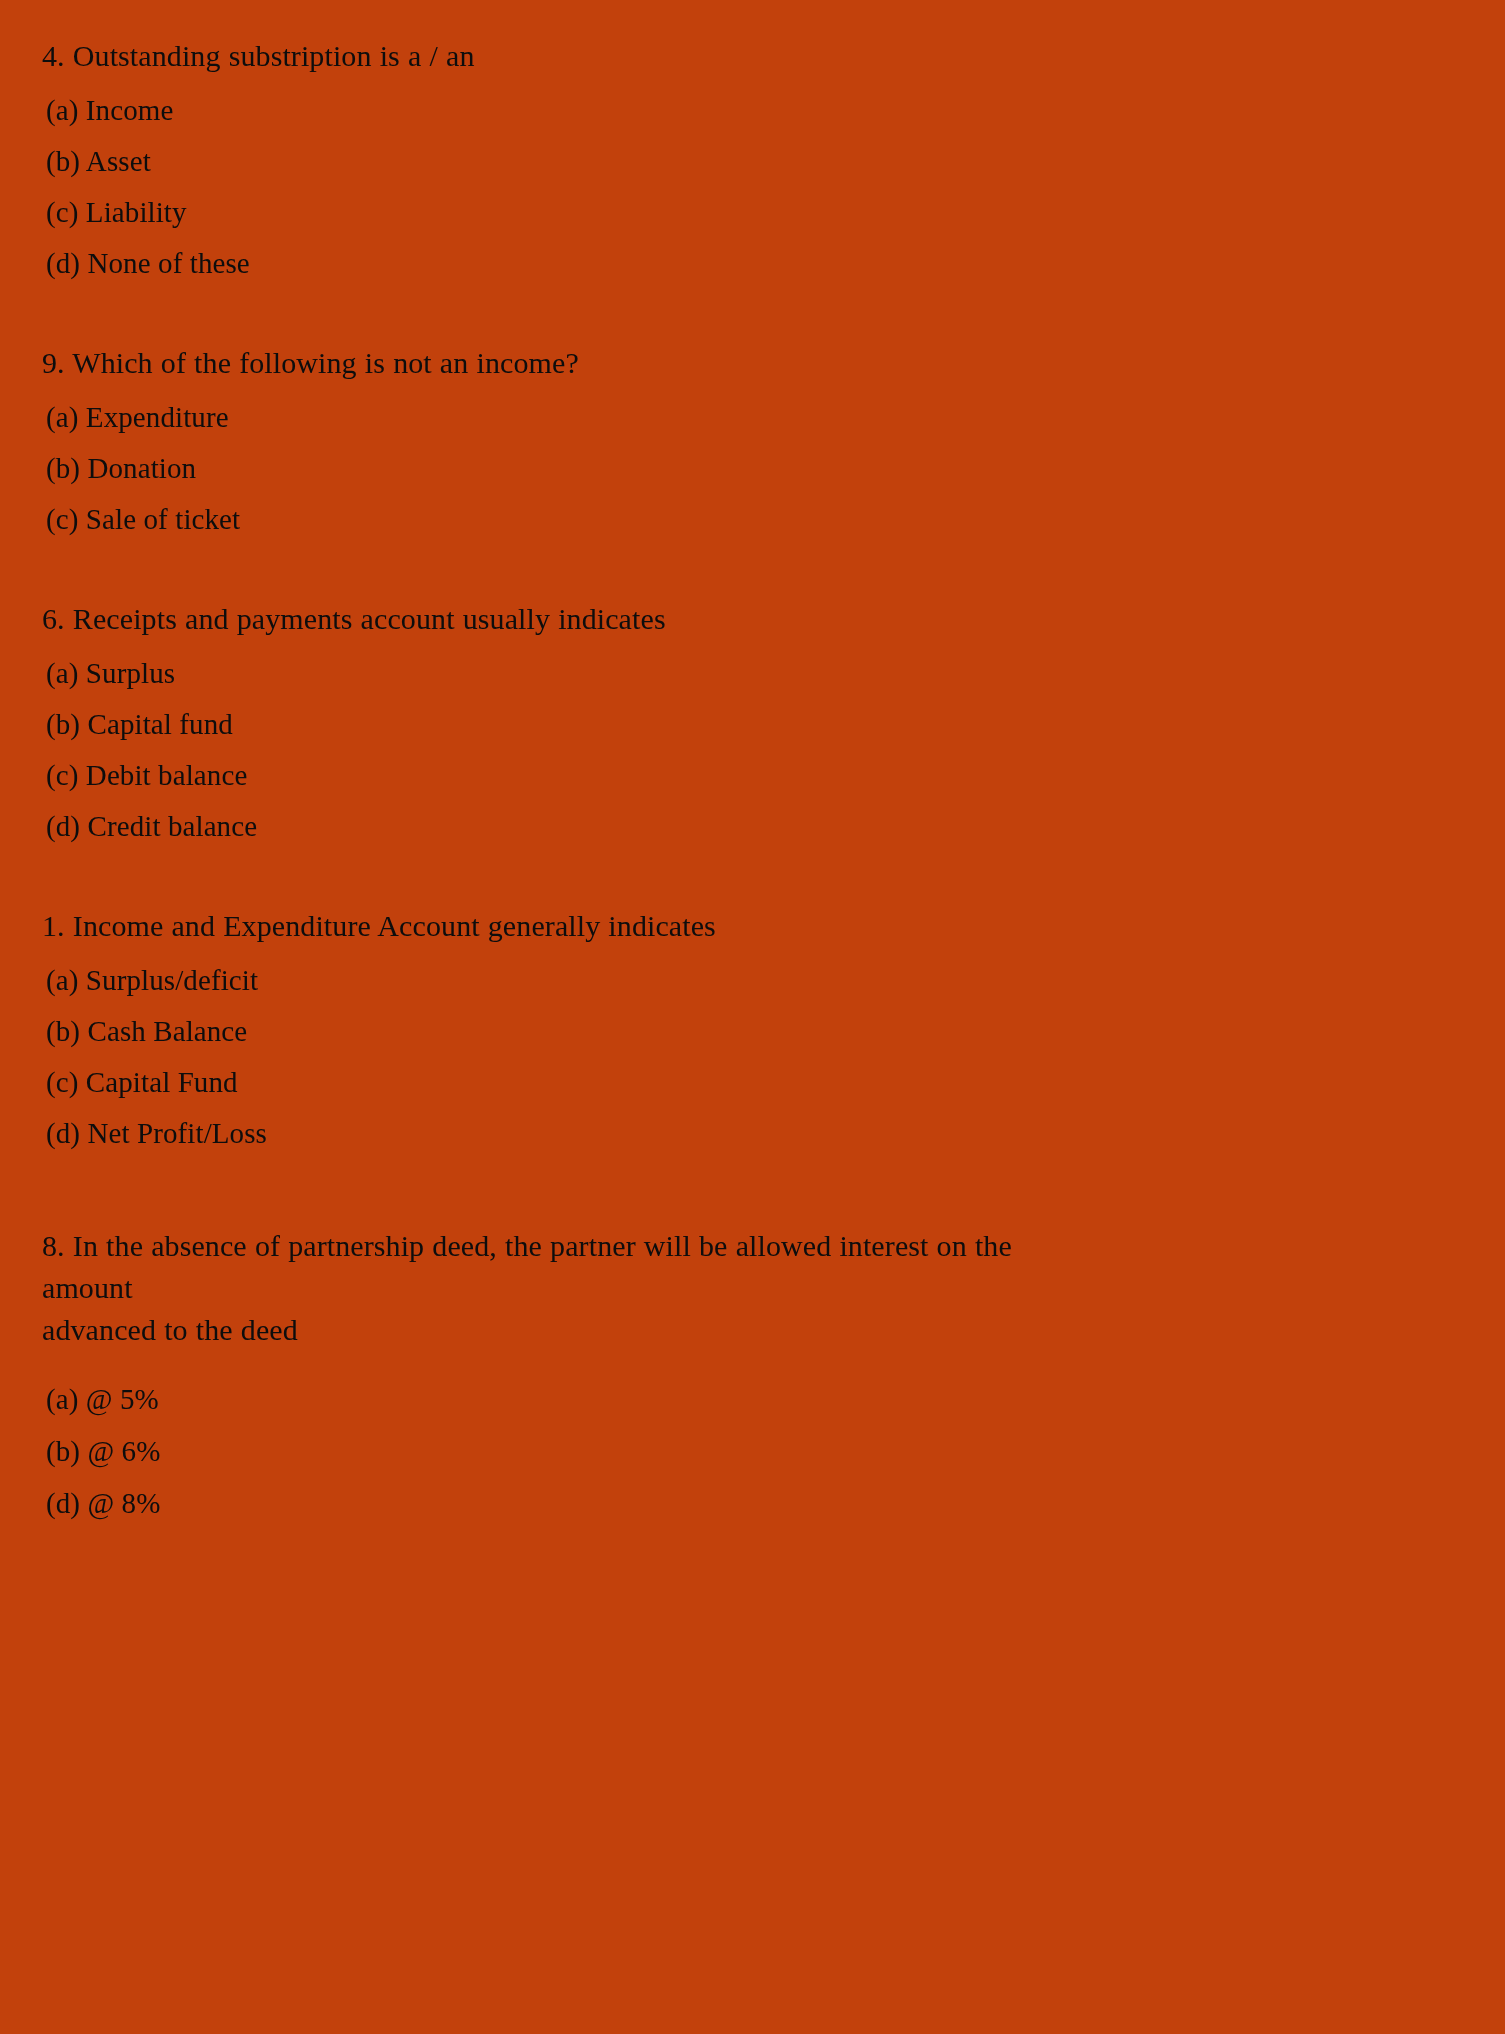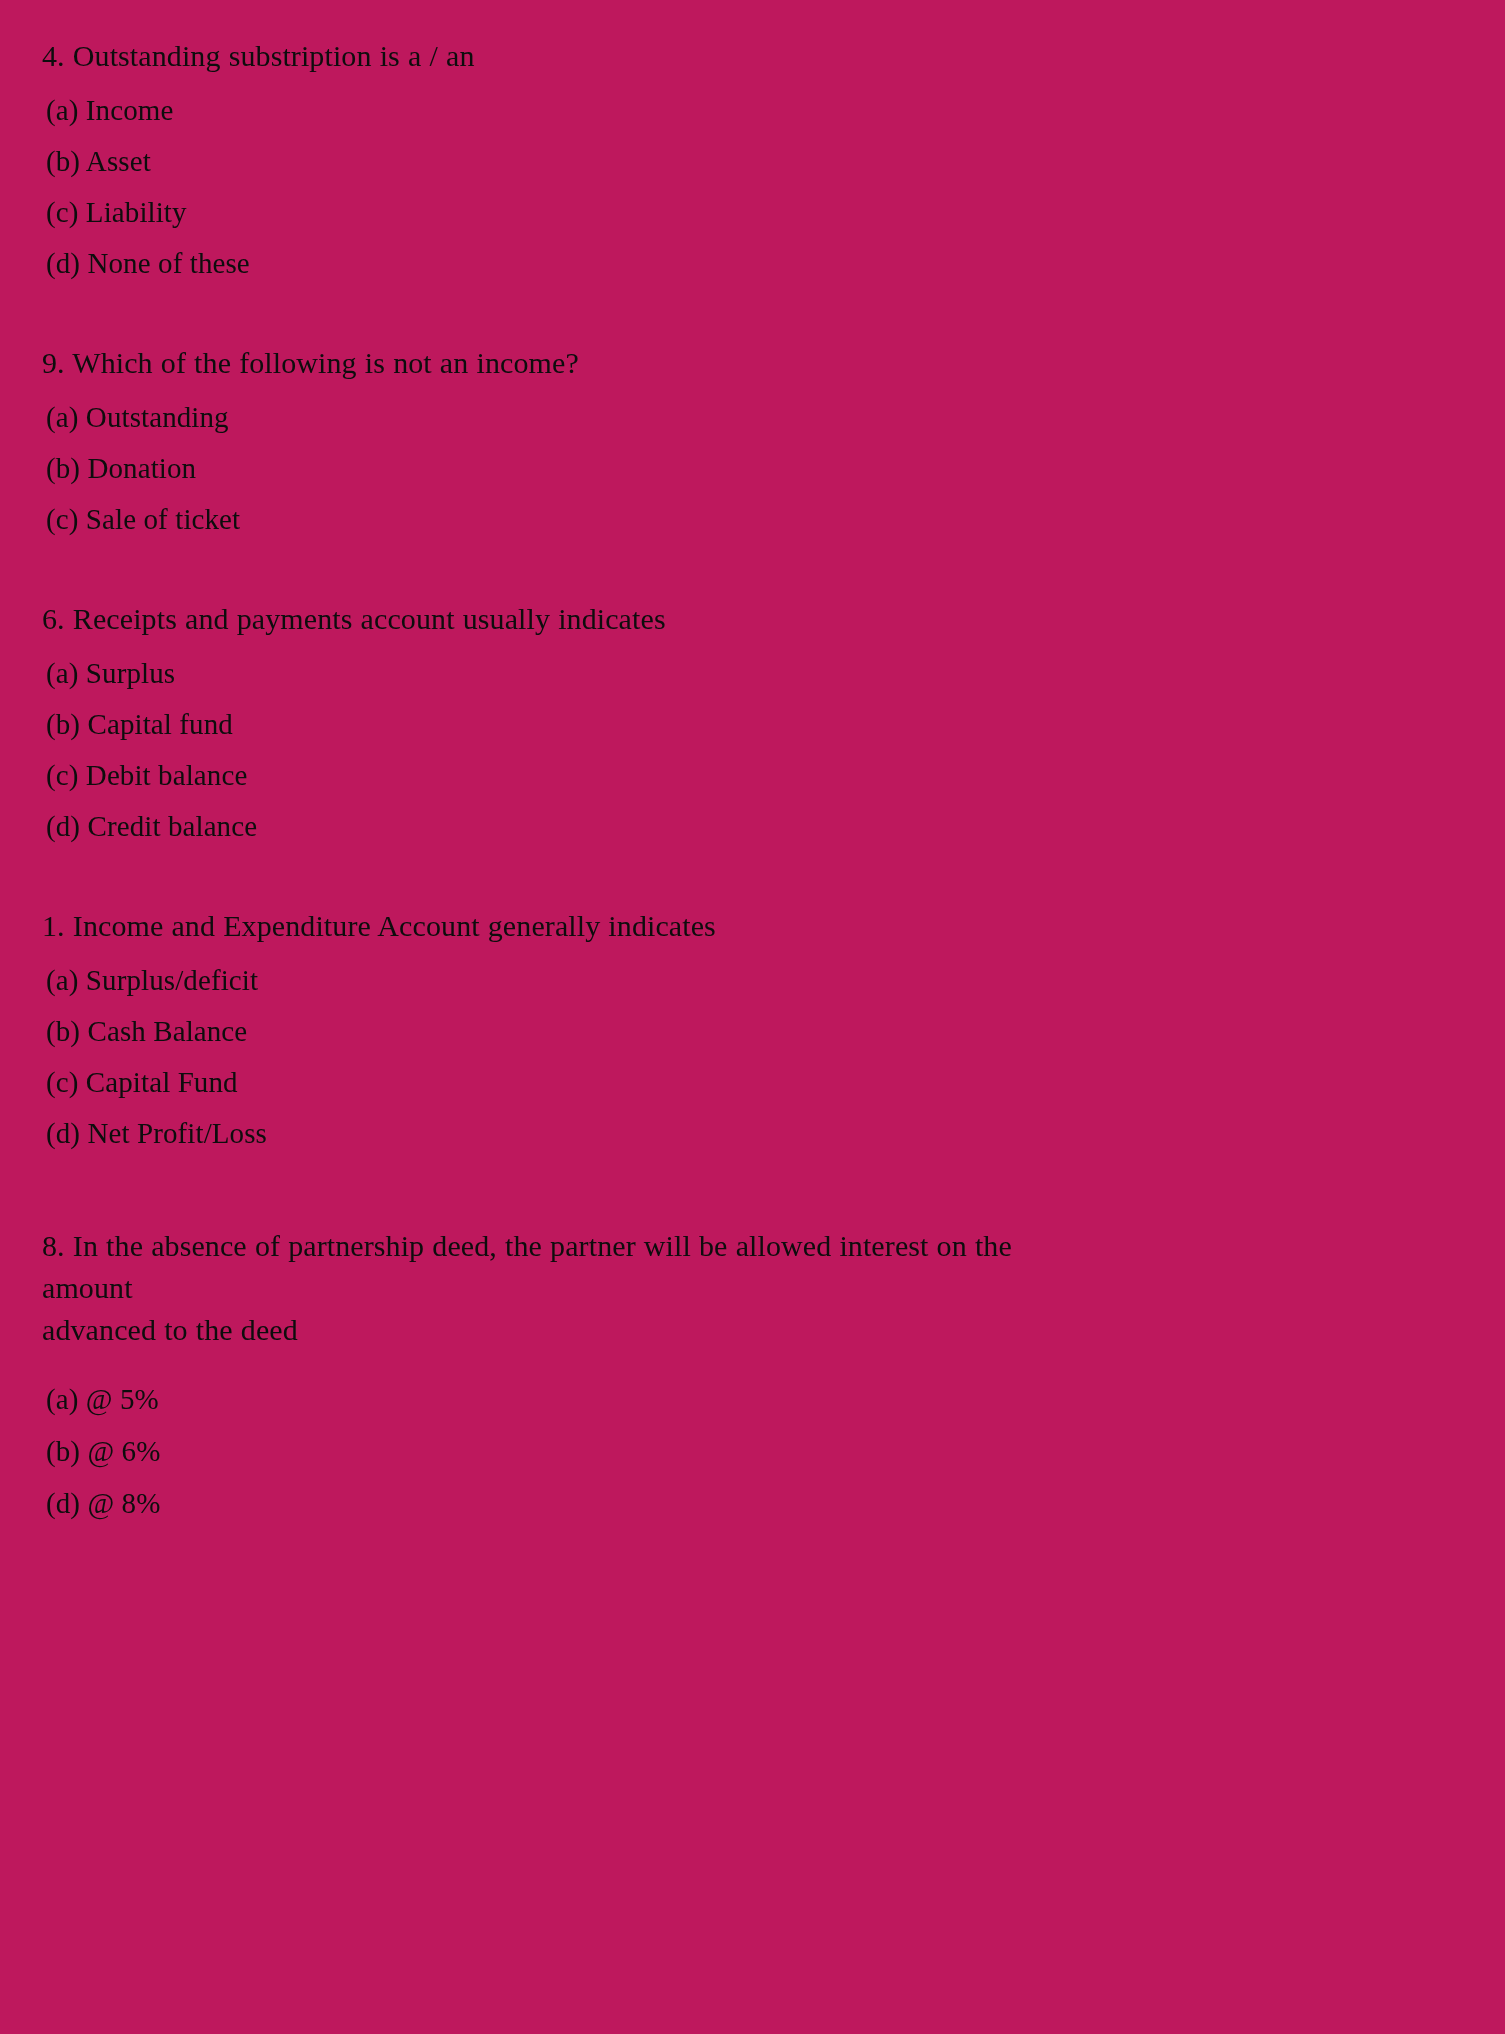--- a/index.html
+++ b/index.html
@@ -17,21 +17,21 @@
     color: #0d0d0d;
     -webkit-font-smoothing: antialiased;
   }
 
   .page {
     position: absolute;
     left: 0;
     top: 0;
     width: 1505px;
     height: 2034px;
-    background: #be185d;
+    background: #c2410c;
     padding: 16px;
     box-sizing: border-box;
   }
 
   .content {
     position: absolute;
     left: 42px;
     top: 30px;
     width: 1420px;
   }
@@ -98,21 +98,21 @@
         <li class="opt">(a) Income</li>
         <li class="opt">(b) Asset</li>
         <li class="opt">(c) Liability</li>
         <li class="opt">(d) None of these</li>
       </ul>
     </div>
 
     <div class="qblock">
       <p class="qstem">9. Which of the following is not an income?</p>
       <ul class="opts">
-        <li class="opt">(a) Outstanding</li>
+        <li class="opt">(a) Expenditure</li>
         <li class="opt">(b) Donation</li>
         <li class="opt">(c) Sale of ticket</li>
       </ul>
     </div>
 
     <div class="qblock">
       <p class="qstem">6. Receipts and payments account usually indicates</p>
       <ul class="opts">
         <li class="opt">(a) Surplus</li>
         <li class="opt">(b) Capital fund</li>

